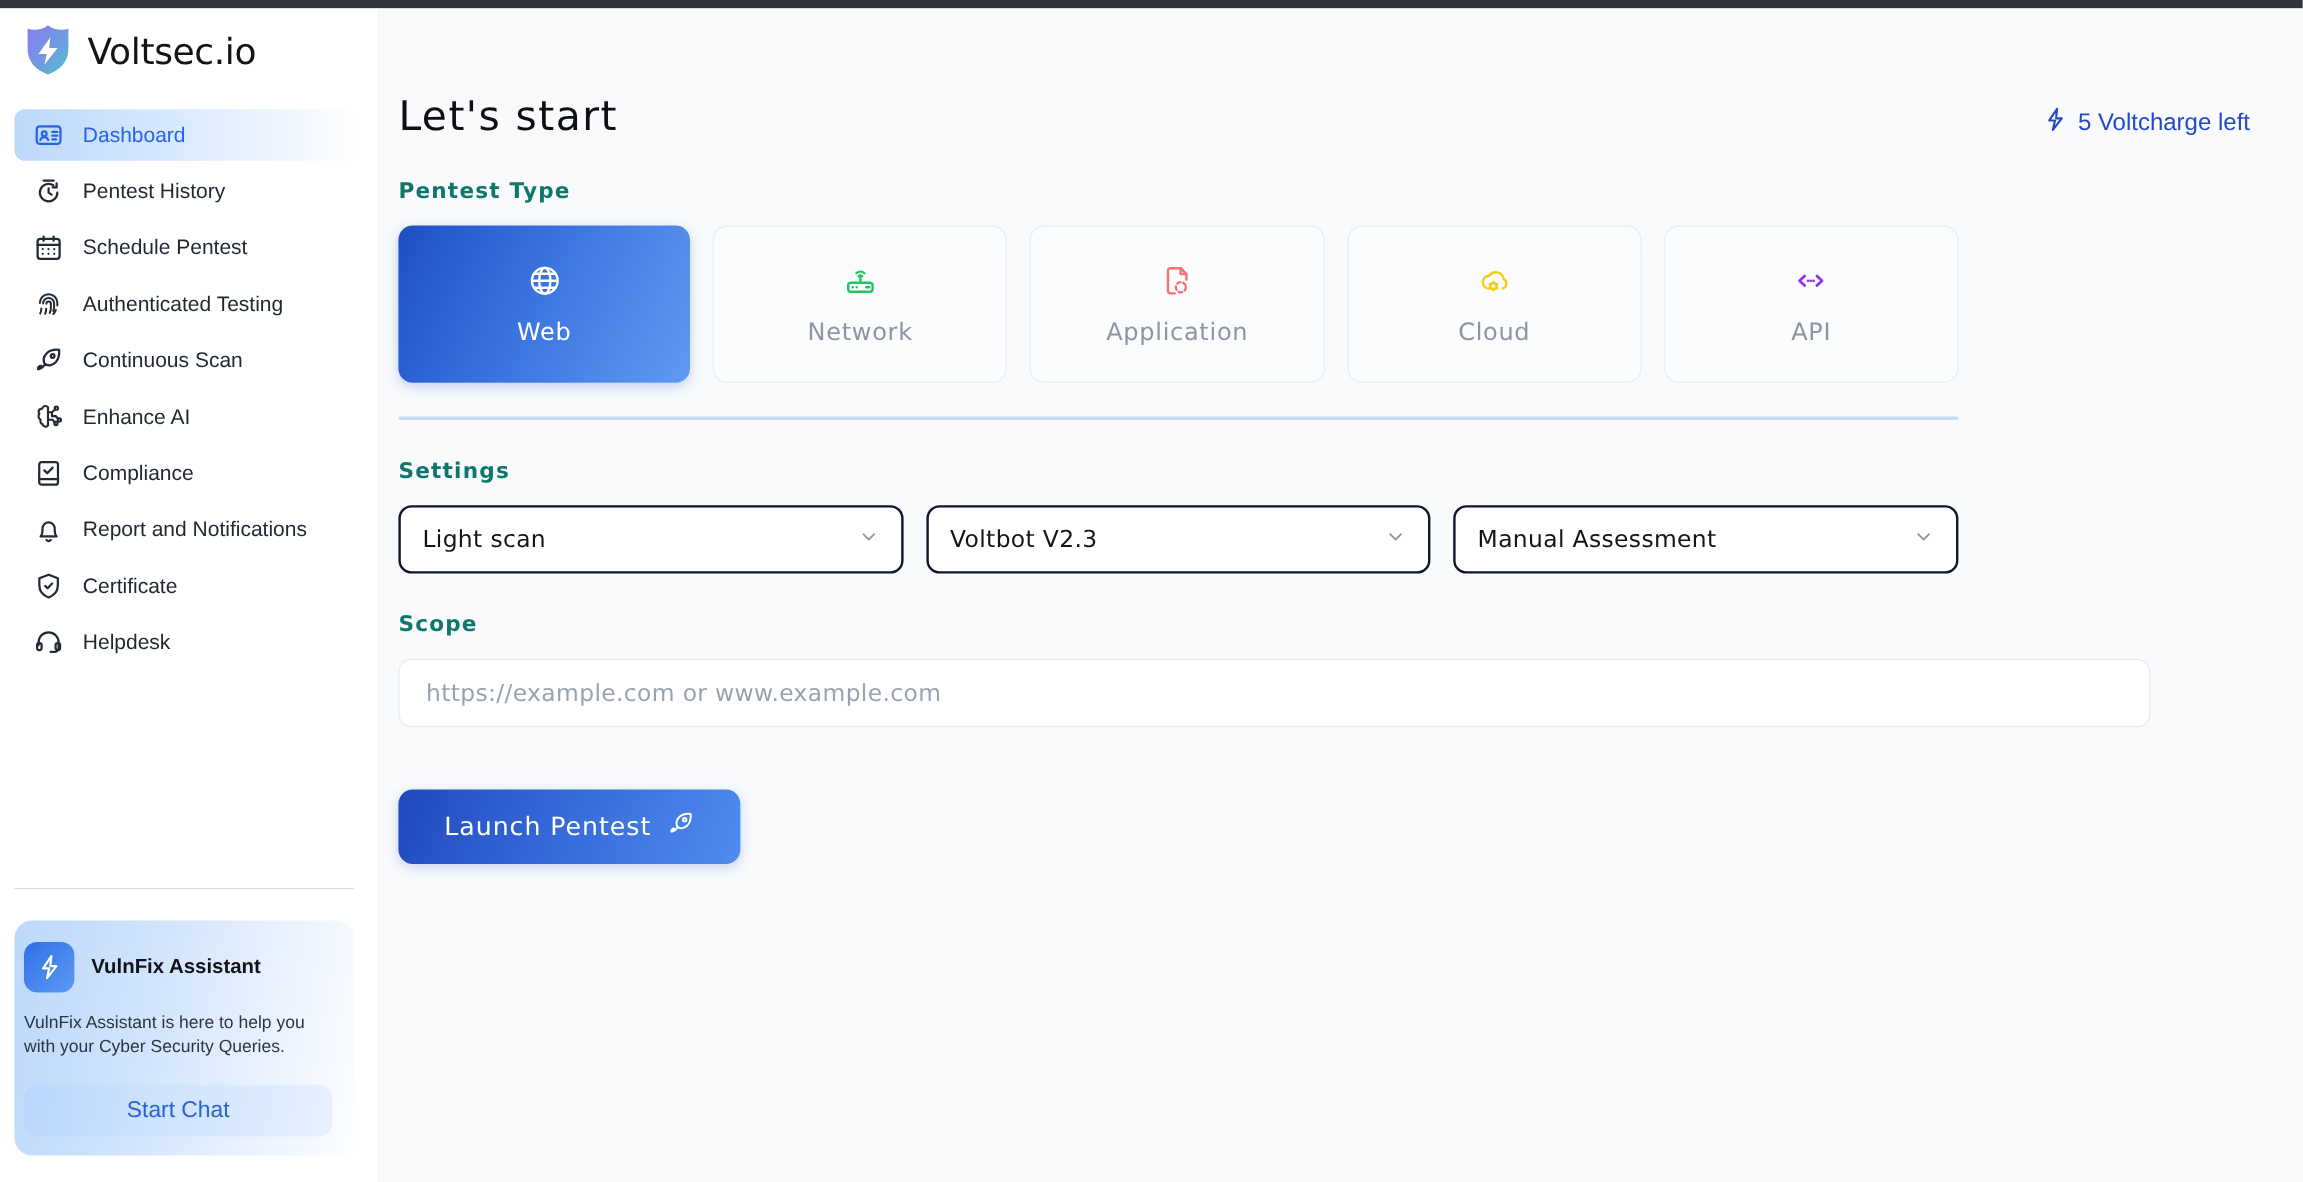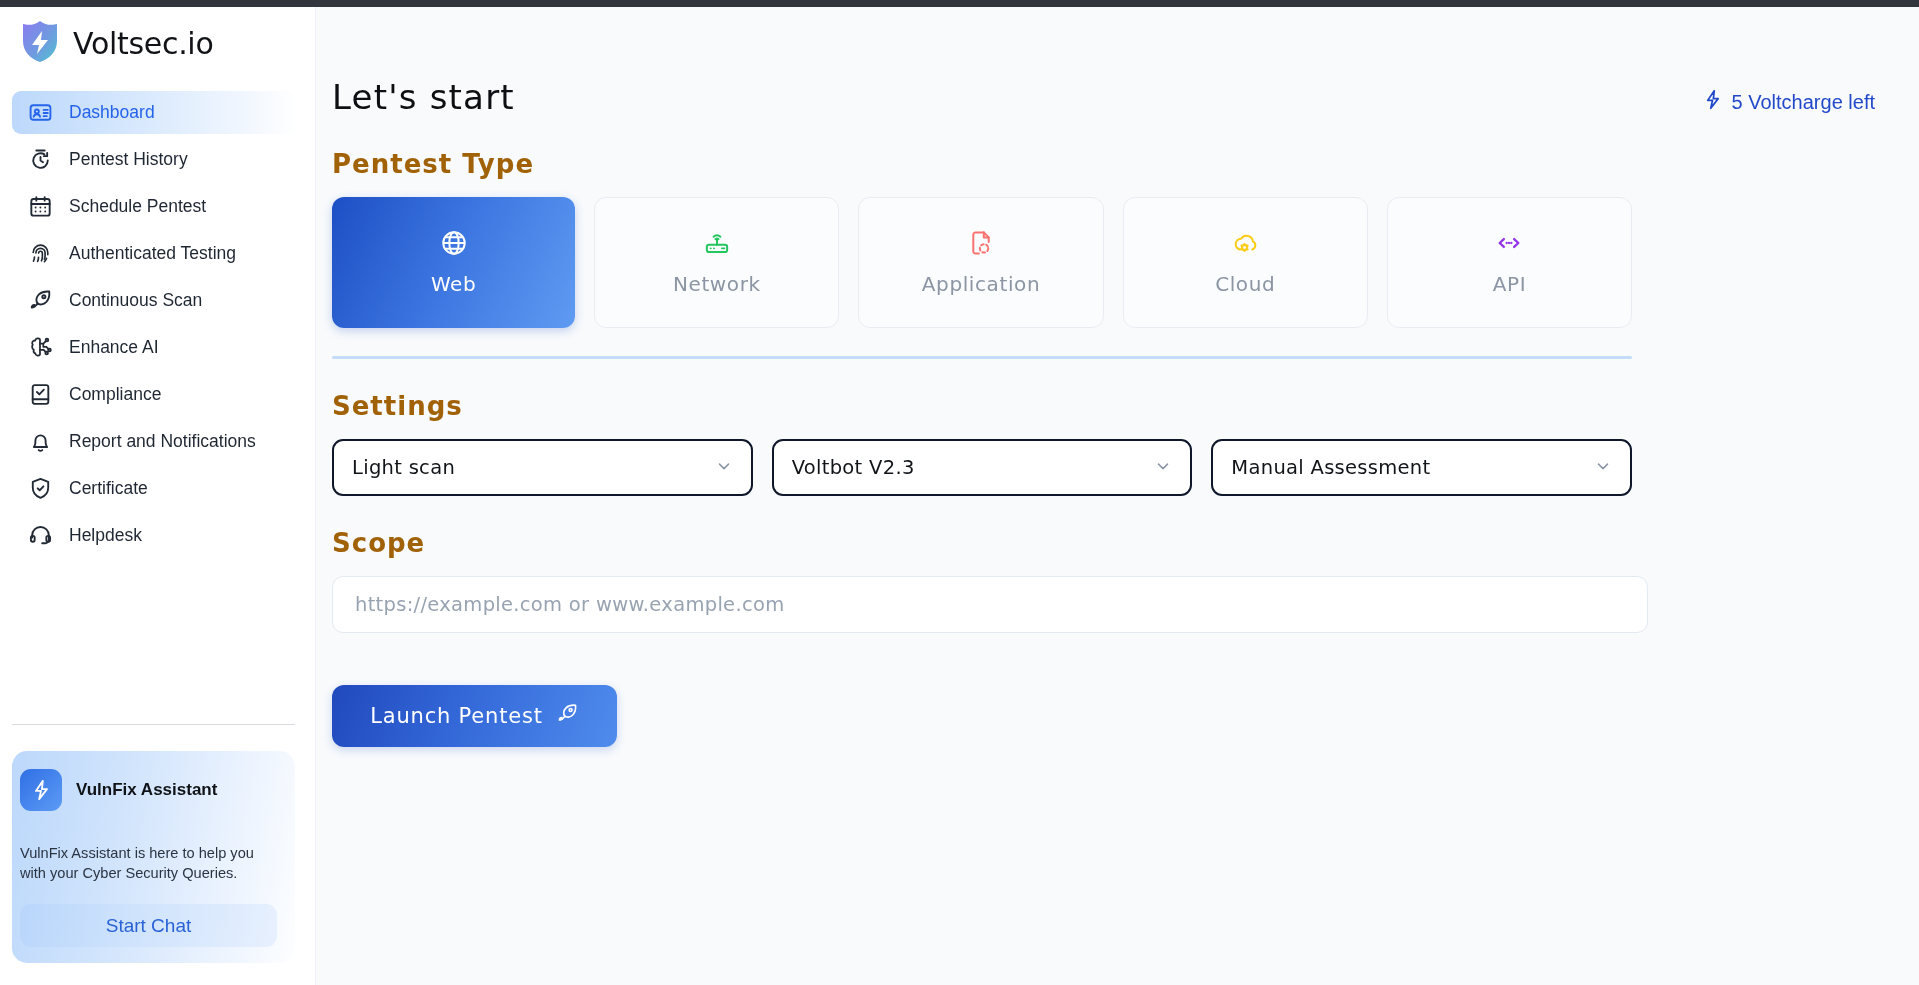--- a/index.html
+++ b/index.html
@@ -81,21 +81,21 @@
   }
   .assist-head { display: flex; align-items: center; gap: 14px; }
   .assist-badge {
     width: 42px; height: 42px; border-radius: 11px;
     background: linear-gradient(135deg, #2f6fe4 0%, #5d9bf5 100%);
     display: flex; align-items: center; justify-content: center;
     flex: none;
   }
   .assist-title { font-size: 17px; font-weight: 700; color: #101317; }
   .assist-desc {
-    margin-top: 32px;
+    margin-top: 16px;
     font-size: 14.6px;
     line-height: 1.42;
     color: #2b3442;
   }
   .assist-btn {
     margin-top: 20px;
     height: 43px;
     border-radius: 11px;
     background: linear-gradient(100deg, #b9d6fb 0%, #cde2fc 40%, #e7f0fe 100%);
     color: #2a62d6;
@@ -132,22 +132,22 @@
   .voltcharge {
     position: absolute;
     top: 82px; right: 44px;
     display: flex; align-items: center; gap: 9px;
     color: #2249c9;
     font-size: 20px;
     cursor: pointer;
   }
 
   .section-title {
-    font-size: 26px;
-    color: #a16207;
+    font-size: 18px;
+    color: #0f766e;
     margin-top: 32px;
     letter-spacing: 1px;
   }
 
   .type-row {
     display: flex;
     gap: 19px;
     margin-top: 18px;
     width: 1300px;
   }
@@ -203,21 +203,21 @@
   }
   .select .val {
     flex: 1 1 auto;
     font-size: 19.5px;
     color: #111418;
     letter-spacing: 0.3px;
   }
   .chev { width: 18px; height: 18px; flex: none; }
 
   .scope-input {
-    width: 1316px;
+    width: 1460px;
     height: 57px;
     border-radius: 11px;
     border: 1px solid #e3eaf2;
     background: #ffffff;
     margin-top: 18px;
     padding: 0 22px;
     font-size: 19.5px;
     color: #111418;
     font-family: "DejaVu Sans", sans-serif;
     letter-spacing: 0.3px;

